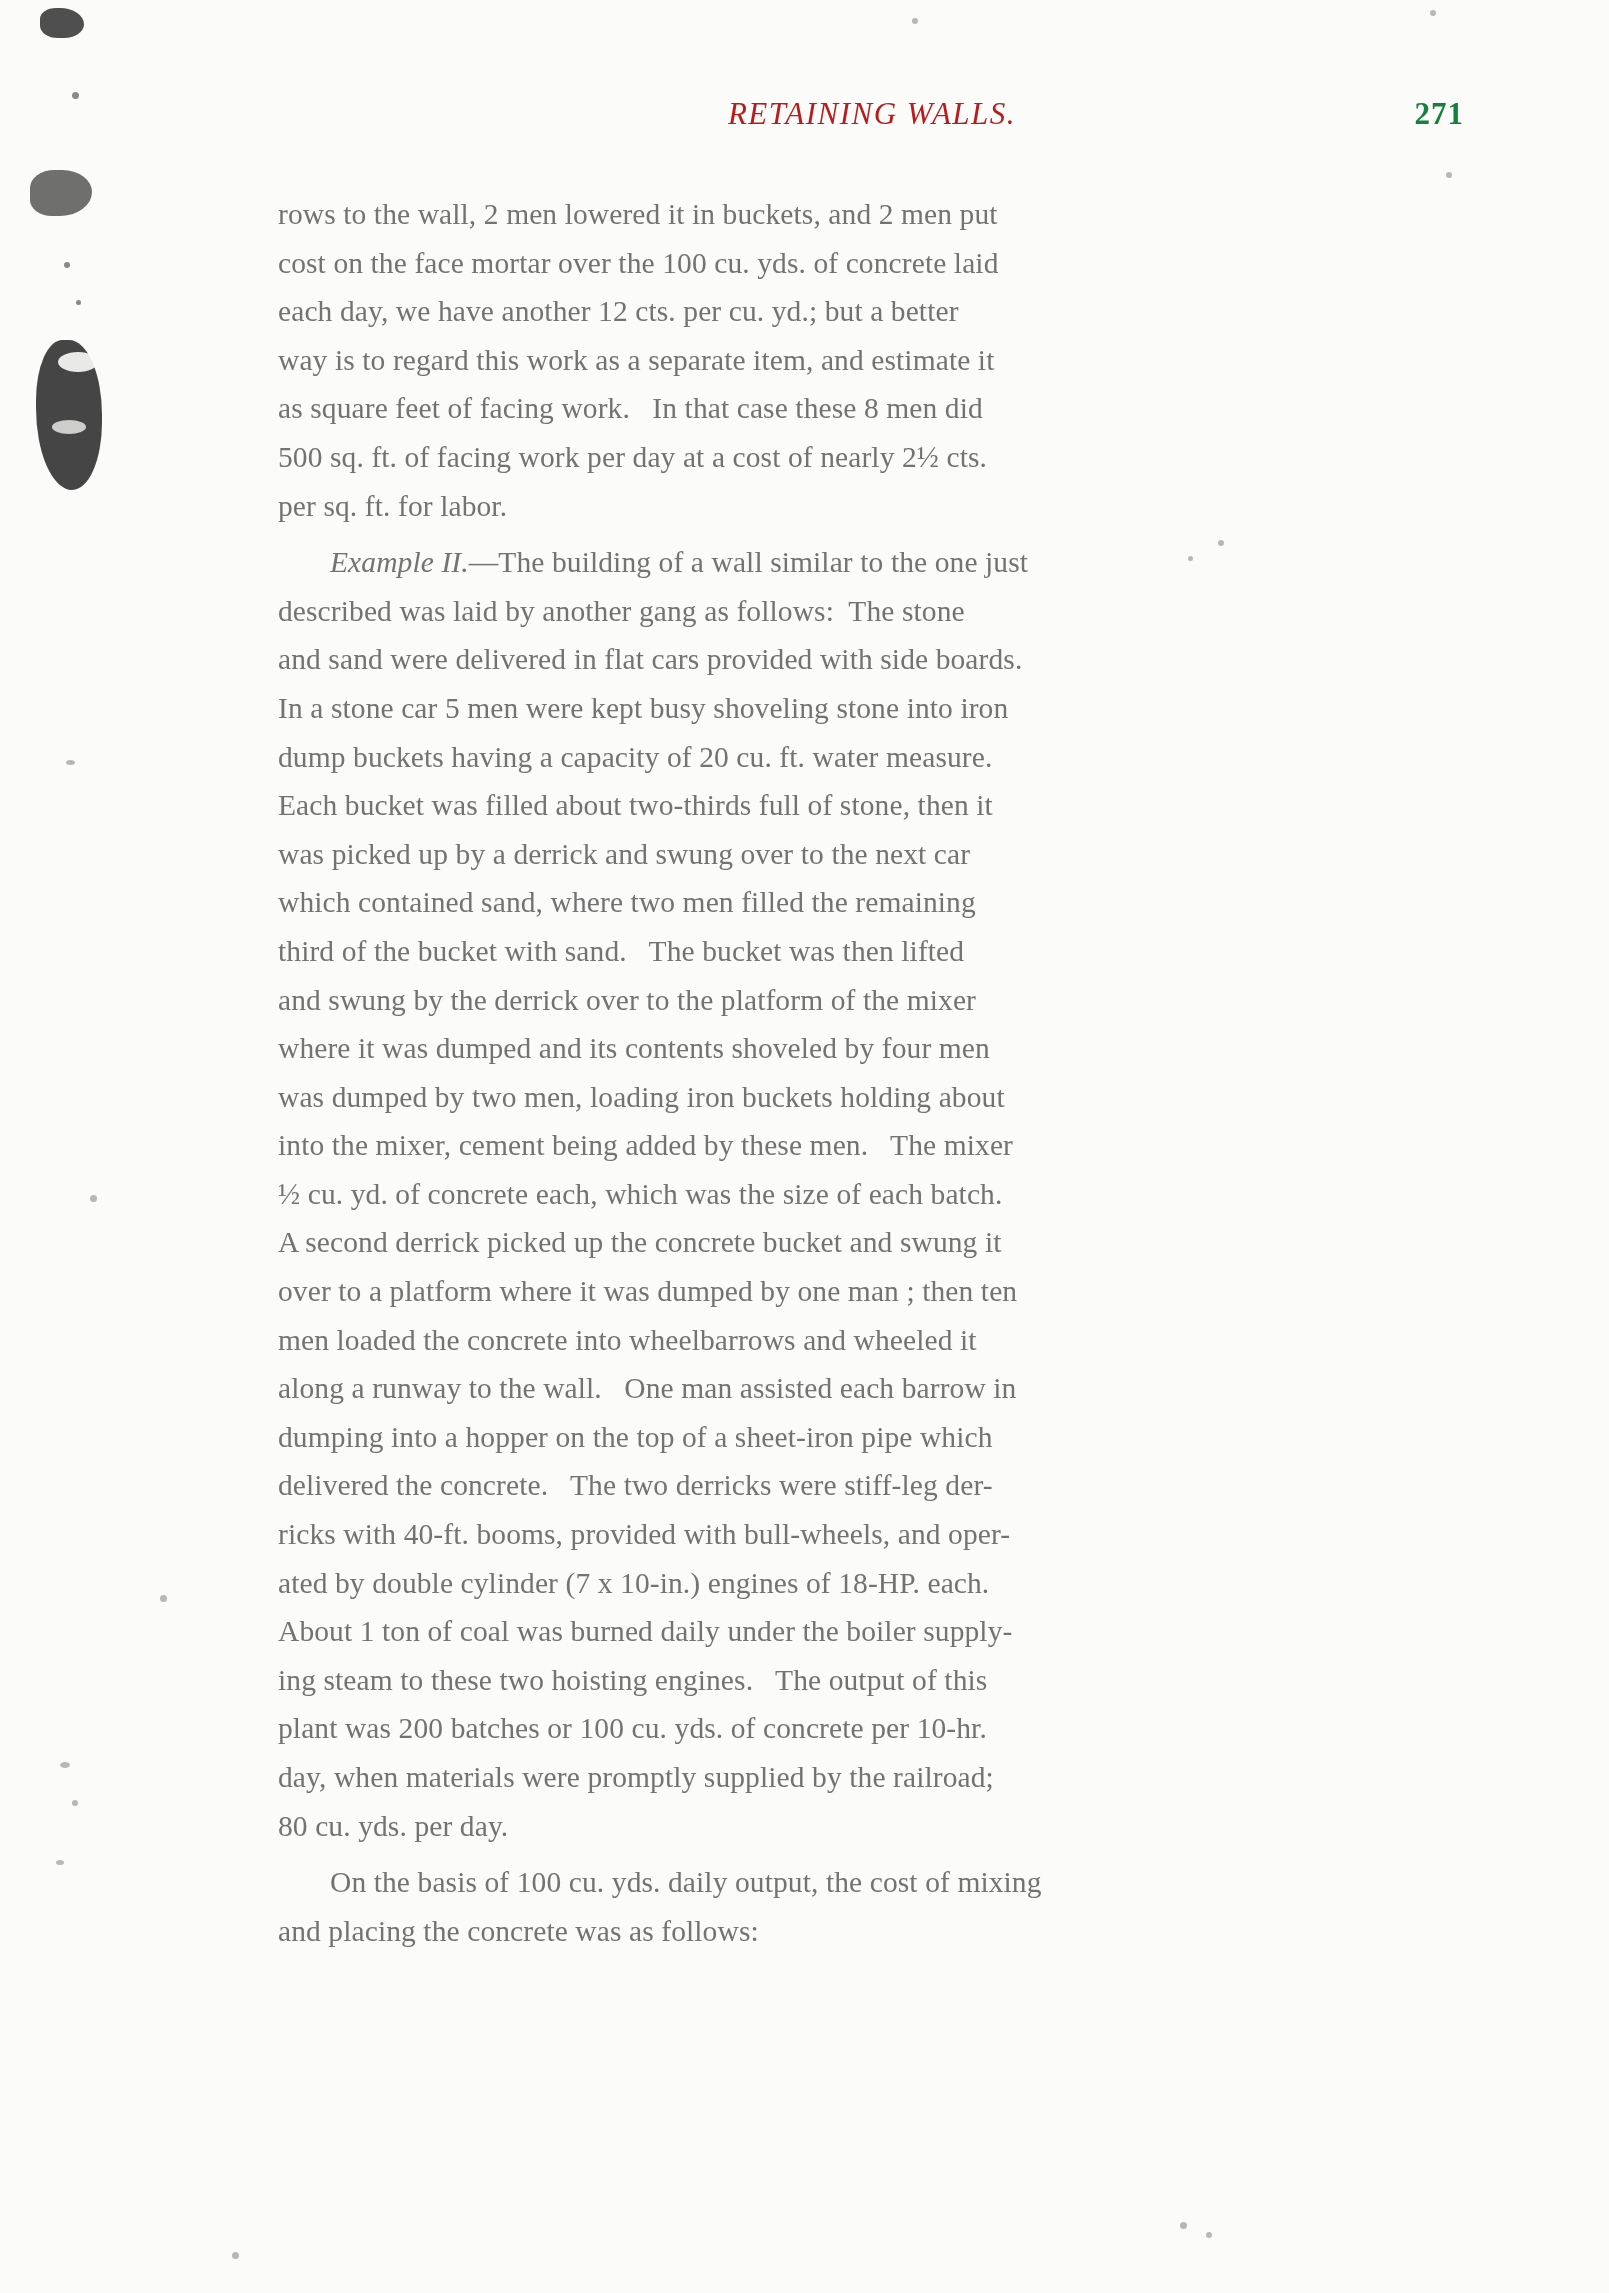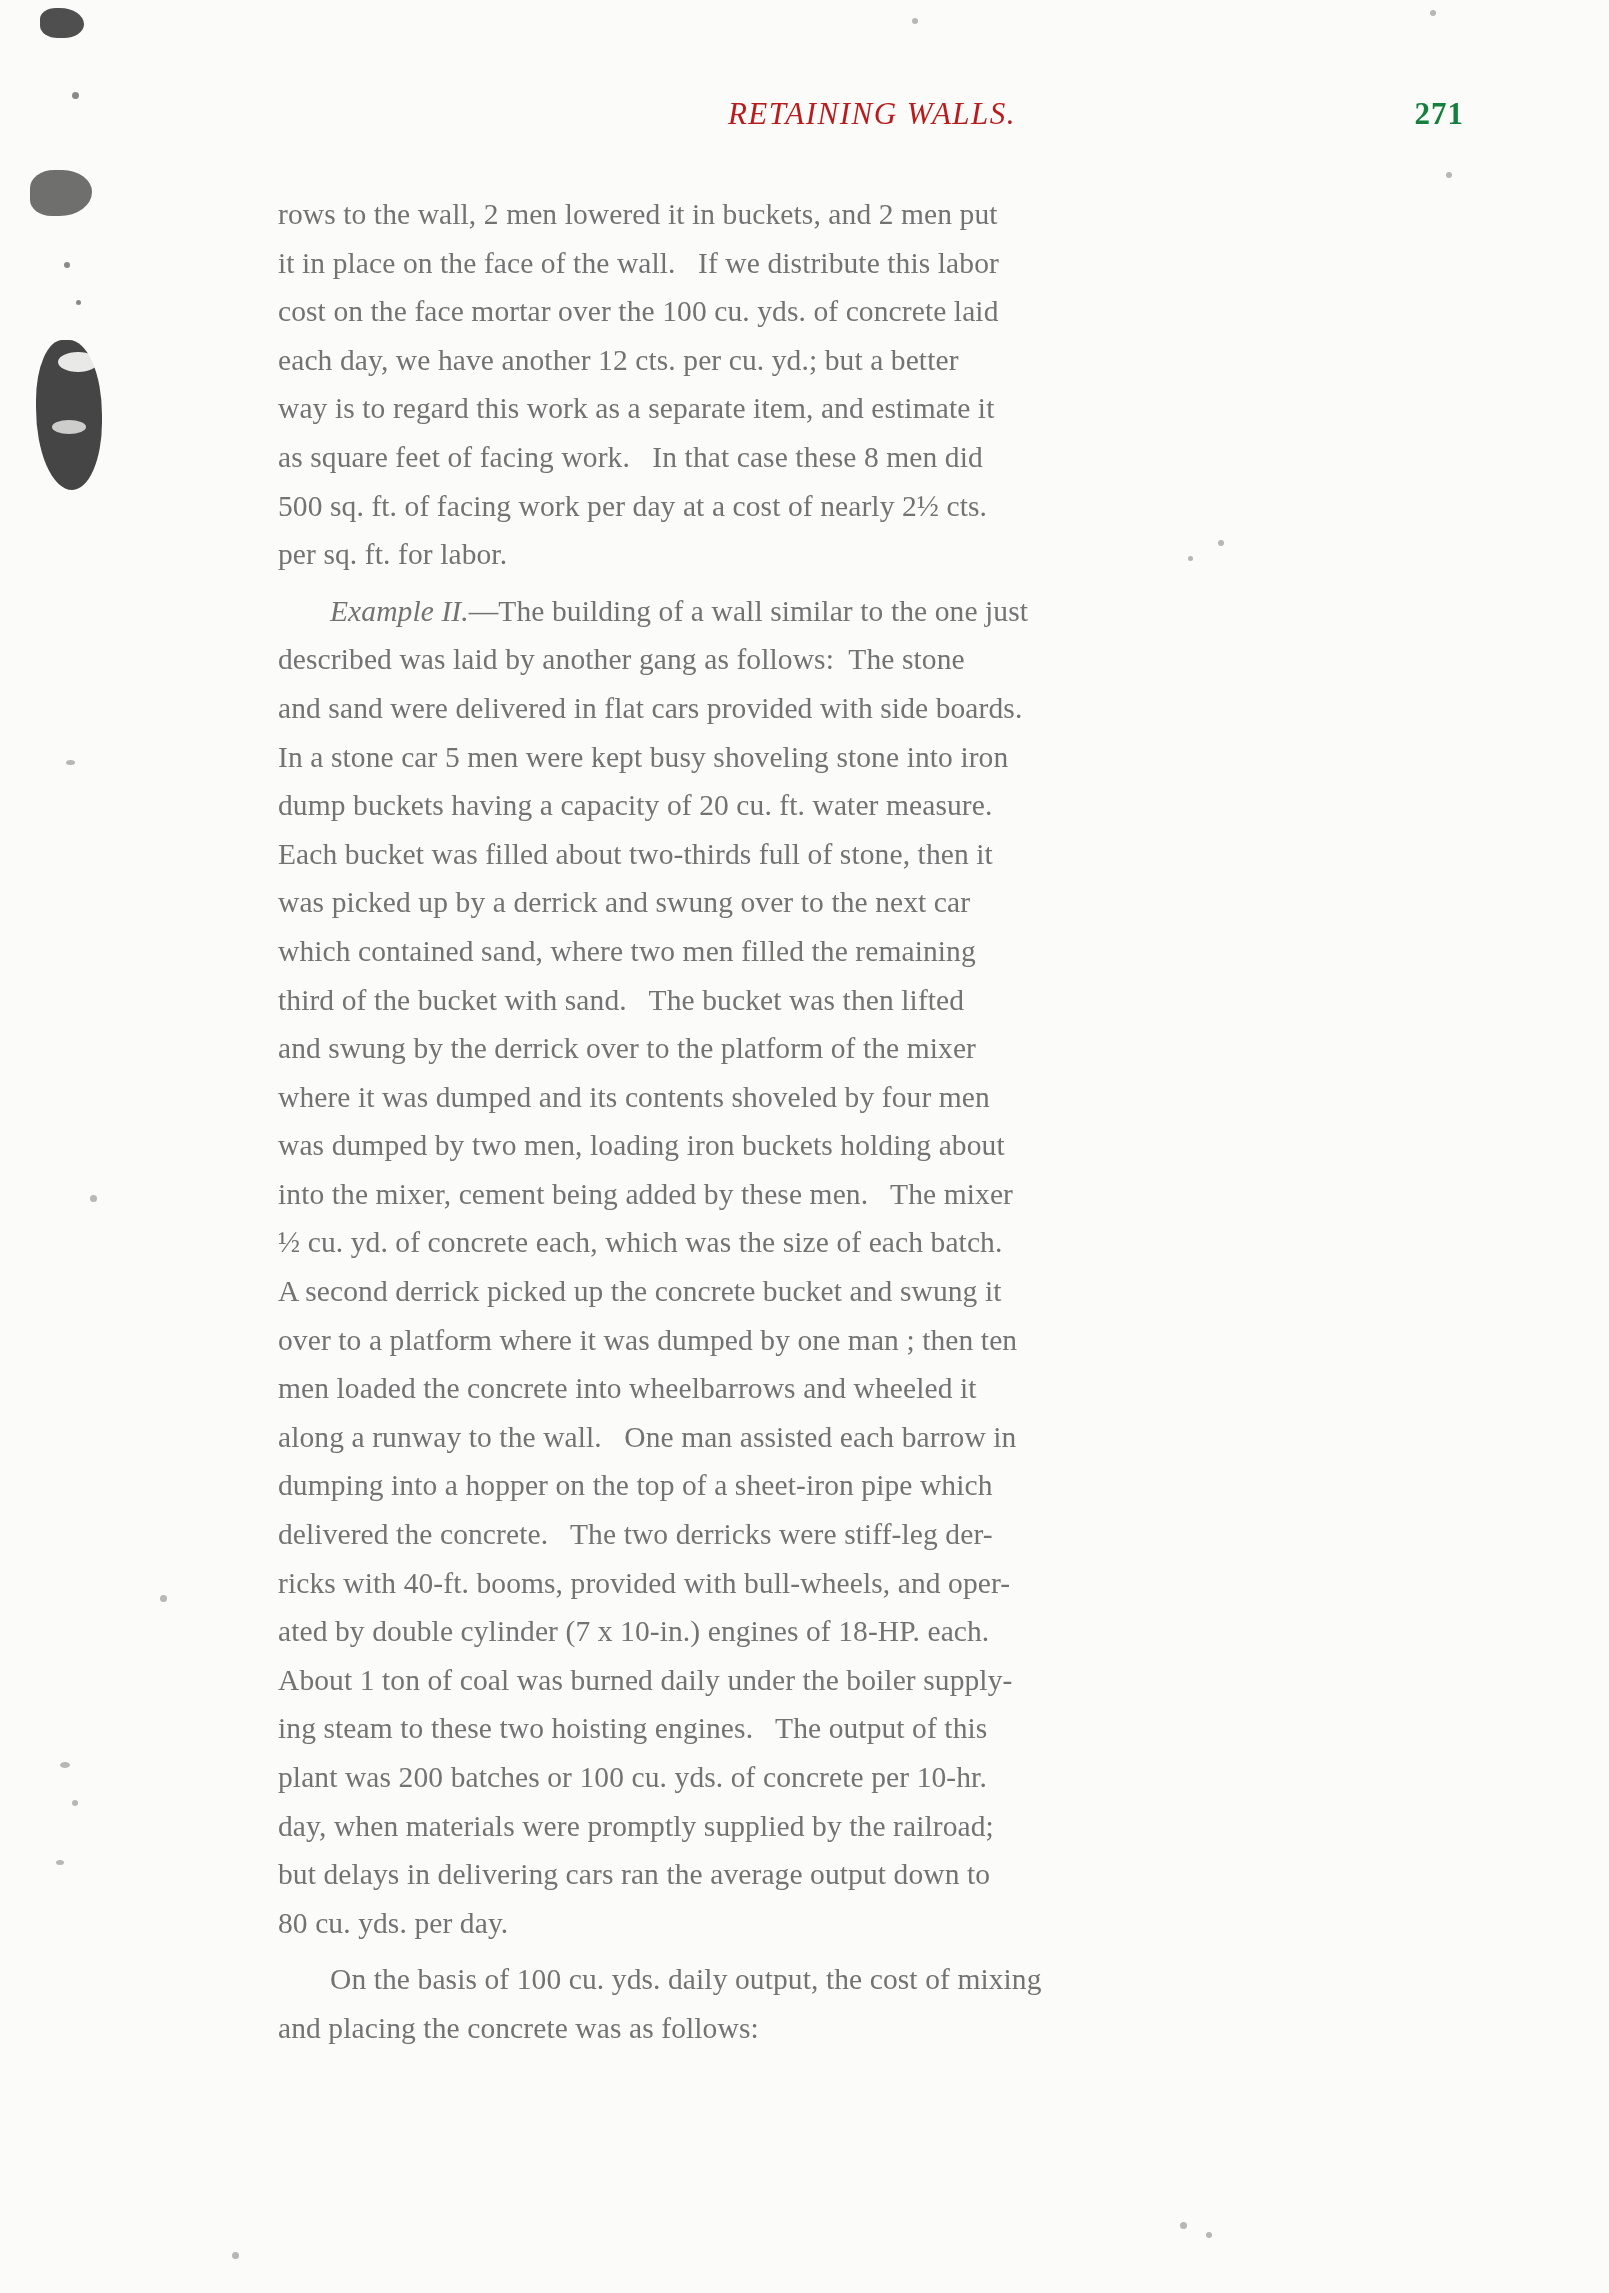--- a/index.html
+++ b/index.html
@@ -130,21 +130,20 @@
 
   <div class="header">
     <div class="running-title">RETAINING WALLS.</div>
     <div class="folio">271</div>
   </div>
 
   <div class="body-text">
 
     <div class="para">
       <span class="line">rows to the wall, 2 men lowered it in buckets, and 2 men put</span>
-      <span class="line">it in place on the face of the wall.   If we distribute this labor</span>
       <span class="line">cost on the face mortar over the 100 cu. yds. of concrete laid</span>
       <span class="line">each day, we have another 12 cts. per cu. yd.; but a better</span>
       <span class="line">way is to regard this work as a separate item, and estimate it</span>
       <span class="line">as square feet of facing work.   In that case these 8 men did</span>
       <span class="line">500 sq. ft. of facing work per day at a cost of nearly 2½ cts.</span>
       <span class="line">per sq. ft. for labor.</span>
     </div>
 
     <div class="para">
       <span class="line indent"><span class="ital">Example II.</span><span>—The building of a wall similar to the one just</span></span>
@@ -166,21 +165,20 @@
       <span class="line">men loaded the concrete into wheelbarrows and wheeled it</span>
       <span class="line">along a runway to the wall.   One man assisted each barrow in</span>
       <span class="line">dumping into a hopper on the top of a sheet-iron pipe which</span>
       <span class="line">delivered the concrete.   The two derricks were stiff-leg der-</span>
       <span class="line">ricks with 40-ft. booms, provided with bull-wheels, and oper-</span>
       <span class="line">ated by double cylinder (7 x 10-in.) engines of 18-HP. each.</span>
       <span class="line">About 1 ton of coal was burned daily under the boiler supply-</span>
       <span class="line">ing steam to these two hoisting engines.   The output of this</span>
       <span class="line">plant was 200 batches or 100 cu. yds. of concrete per 10-hr.</span>
       <span class="line">day, when materials were promptly supplied by the railroad;</span>
-      <span class="line">but delays in delivering cars ran the average output down to</span>
       <span class="line">80 cu. yds. per day.</span>
     </div>
 
     <div class="para">
       <span class="line indent">On the basis of 100 cu. yds. daily output, the cost of mixing</span>
       <span class="line">and placing the concrete was as follows:</span>
     </div>
 
   </div>
 </div>

